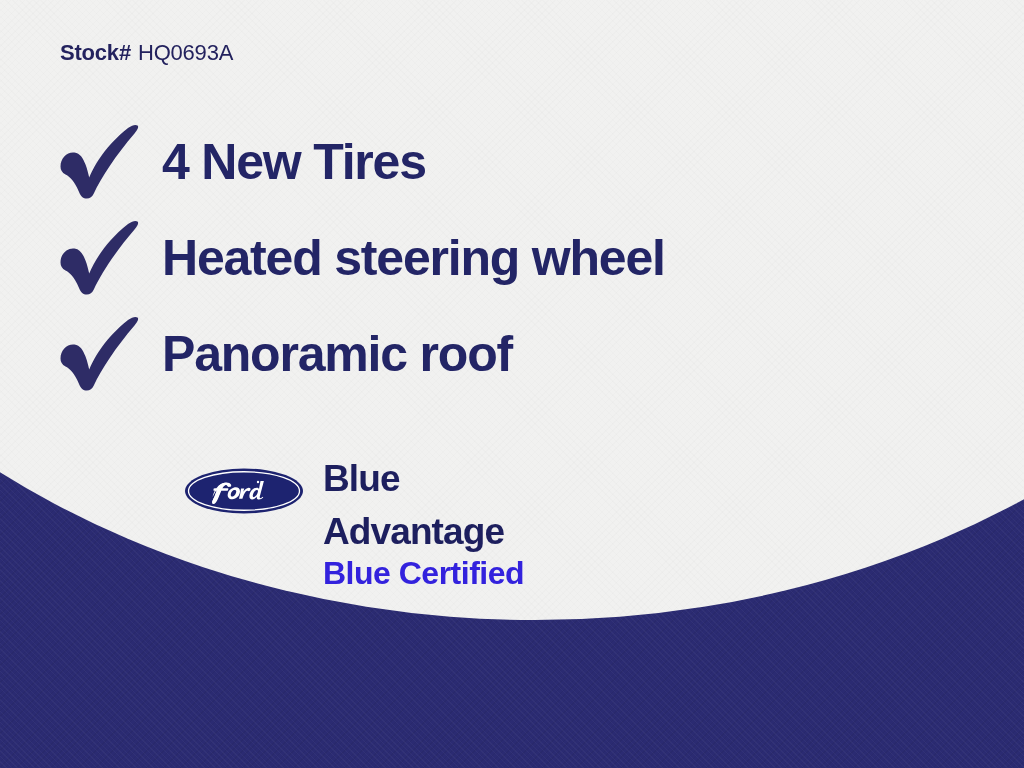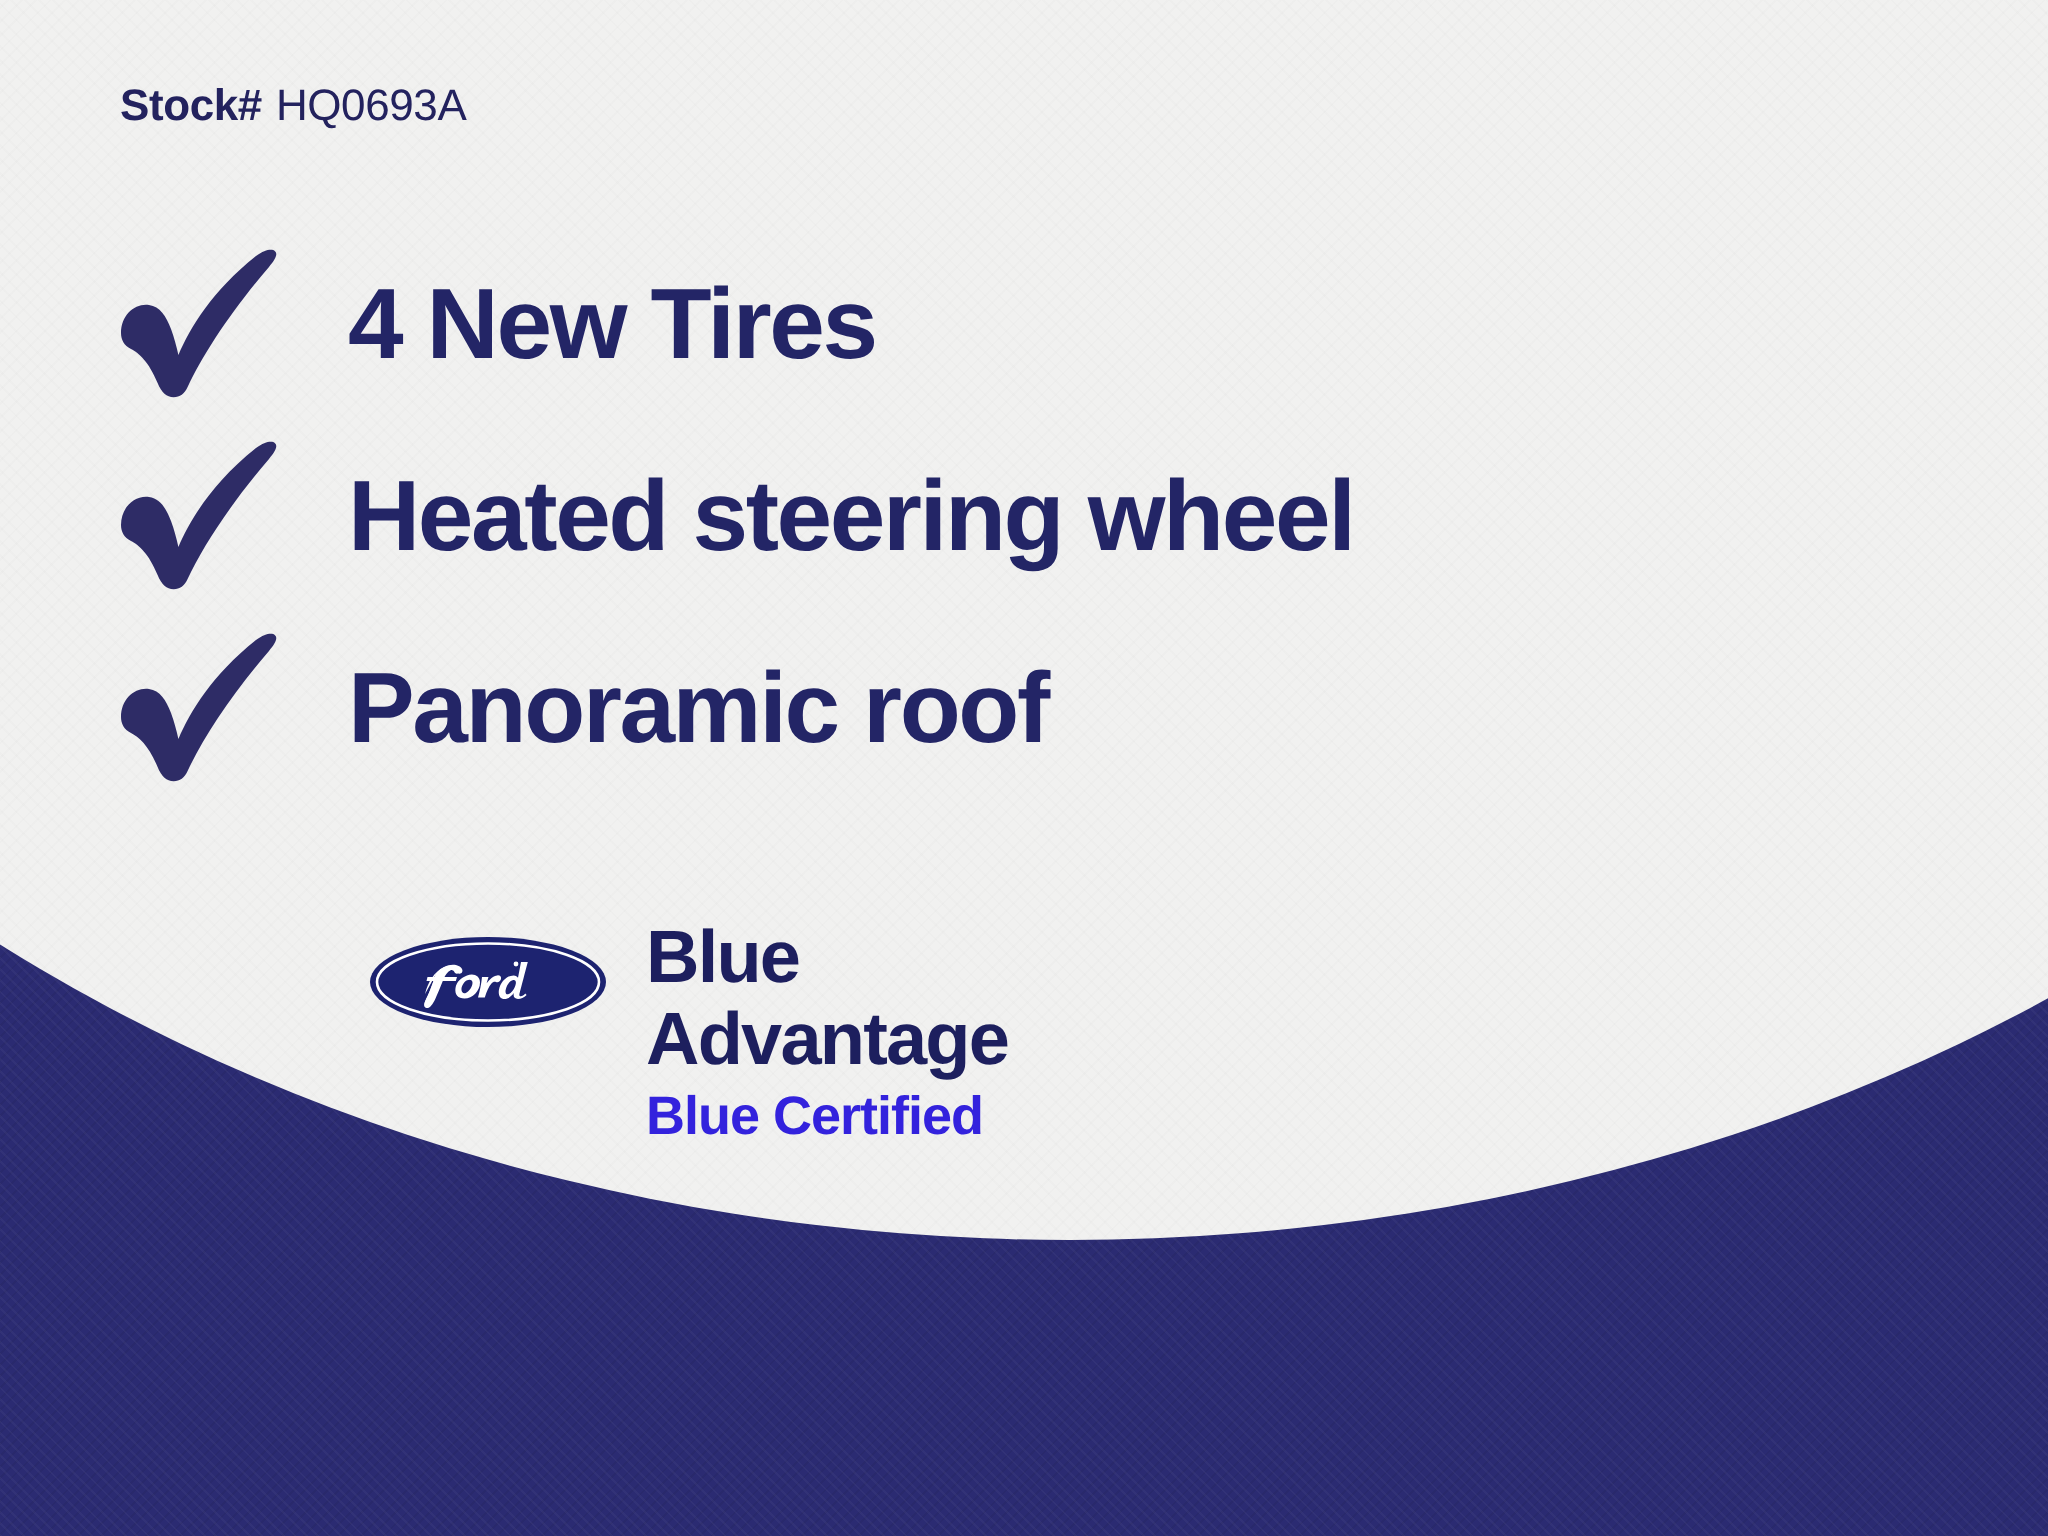--- a/index.html
+++ b/index.html
@@ -87,21 +87,21 @@
     flex: 0 0 84px;
     display: block;
   }
 
   .feature-label {
     font-size: 50px;
     font-weight: 700;
     letter-spacing: -1.2px;
     color: #232566;
     white-space: nowrap;
-    margin-left: 34px;
+    margin-left: 22px;
     line-height: 1;
   }
 
   
   .logo-lockup {
     position: absolute;
     left: 184px;
     top: 460px;
     display: flex;
     align-items: flex-start;
@@ -120,27 +120,27 @@
   }
 
   .logo-text .ba-line {
     font-size: 37px;
     font-weight: 600;
     letter-spacing: -0.9px;
     color: #1d1f5e;
     display: block;
   }
   .logo-text .ba-line.second {
-    margin-top: 4px;
+    margin-top: 16px;
   }
 
   .logo-text .bc-line {
     display: block;
     margin-top: 7px;
-    font-size: 27px;
+    font-size: 32px;
     font-weight: 700;
     letter-spacing: -0.5px;
     color: #3322dd;
   }
 </style>
 </head>
 <body>
 
 <div class="canvas">
 

